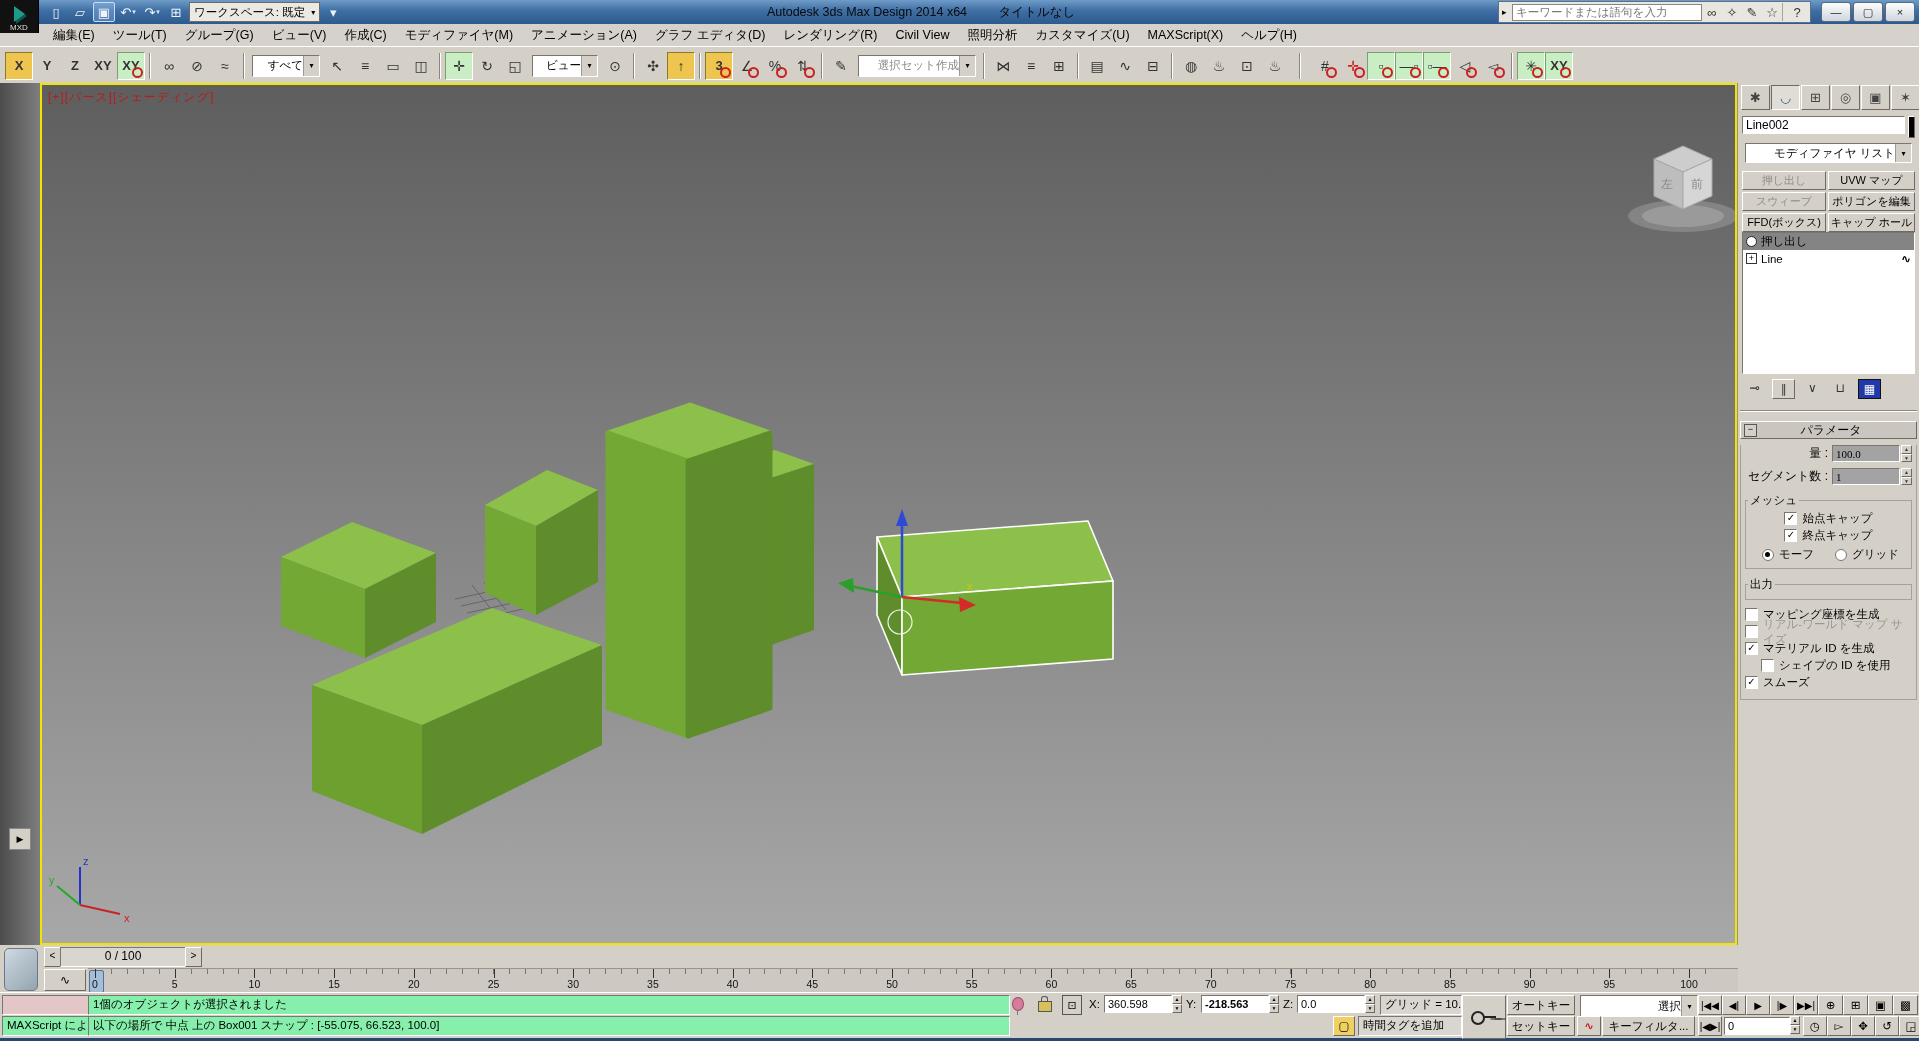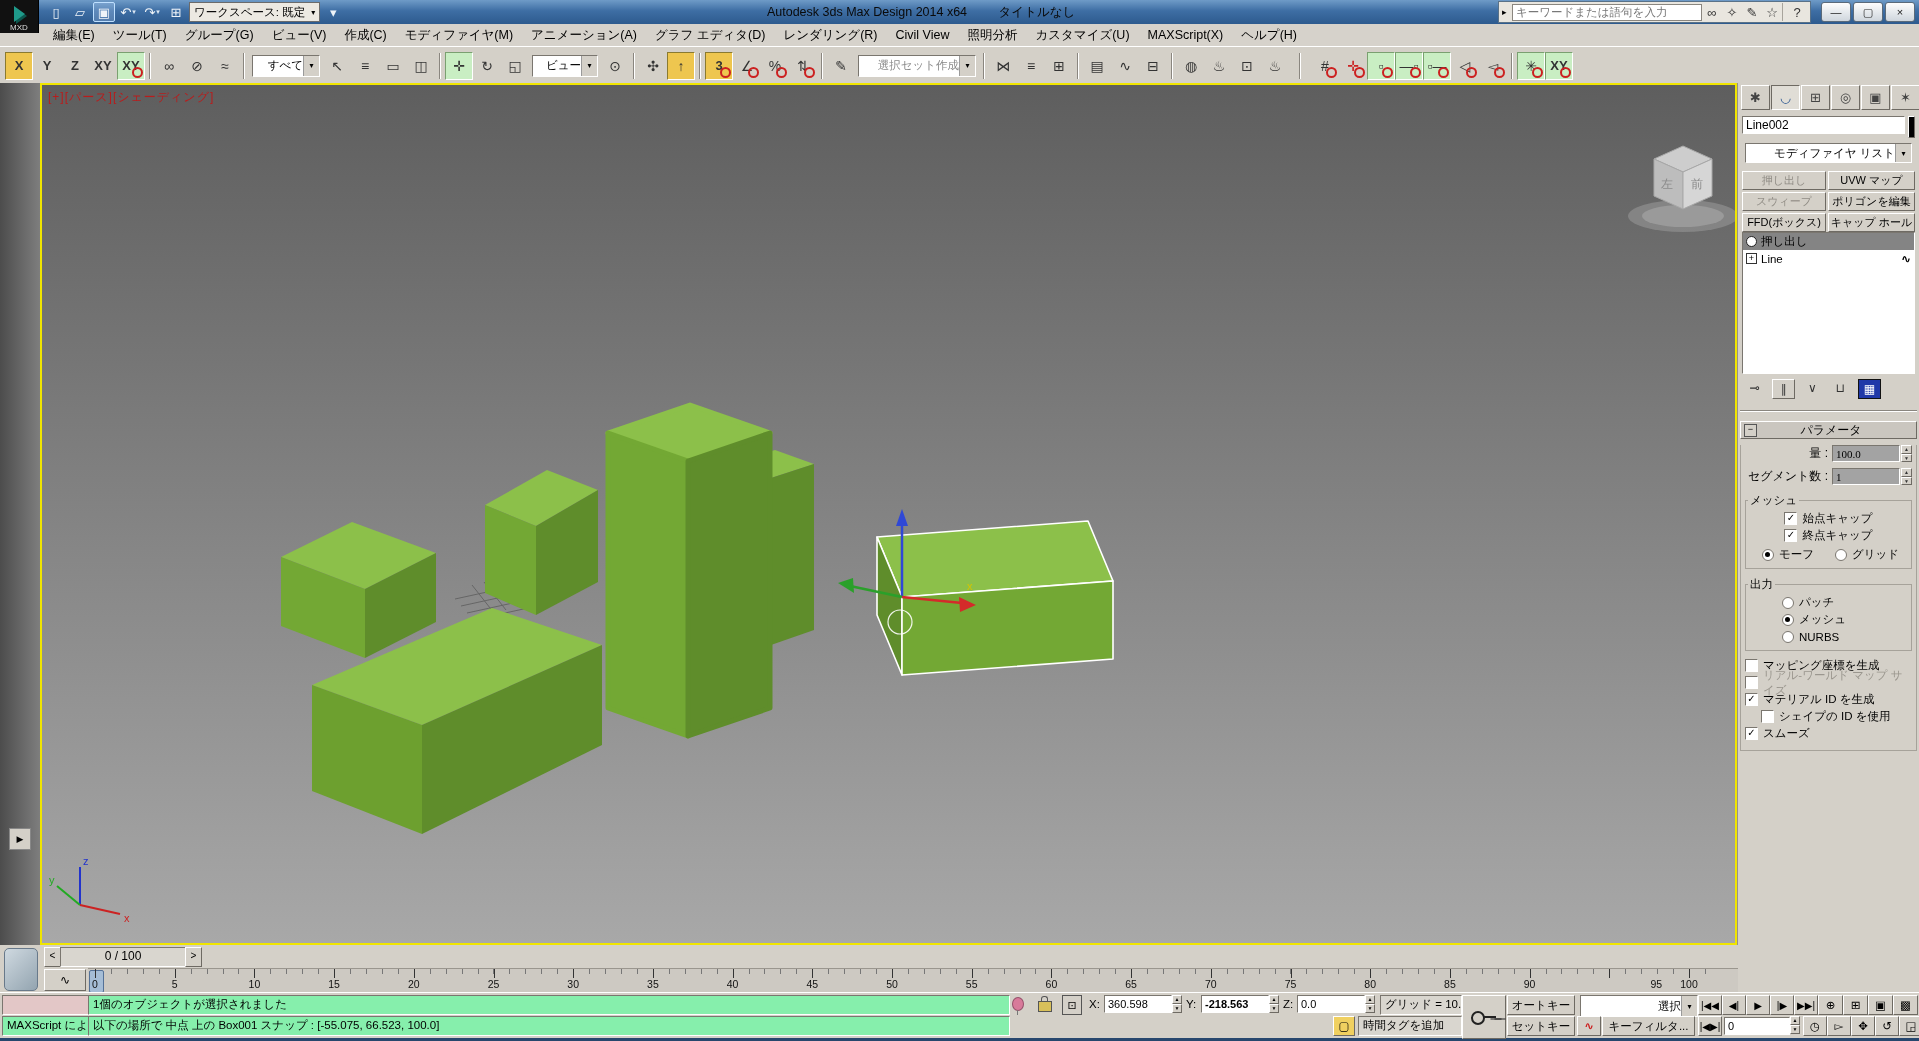--- a/index.html
+++ b/index.html
@@ -550,34 +550,20 @@
                 <span>モーフ</span>
               </div>
               <div class="opt-row">
                 <span class="rad"></span>
                 <span>グリッド</span>
               </div>
             </div>
         </fieldset>
         <fieldset>
           <legend>出力</legend>
-          <div class="out-col" id="output-radios">
-              <div class="opt-row">
-                <span class="rad"></span>
-                <span>パッチ</span>
-              </div>
-              <div class="opt-row">
-                <span class="rad checked"></span>
-                <span>メッシュ</span>
-              </div>
-              <div class="opt-row">
-                <span class="rad"></span>
-                <span>NURBS</span>
-              </div>
-            </div>
         </fieldset>
         <div class="options" id="param-options">
             <div class="opt-row">
               <span class="cbx"></span>
               <span>マッピング座標を生成</span>
             </div>
             <div class="opt-row dis">
               <span class="cbx"></span>
               <span>リアル-ワールド マップ サイズ</span>
             </div>
@@ -640,21 +626,21 @@
         <div class="tick-label" style="left: 1122.8px;">70</div>
         <div class="tick-major" style="left: 1202.5px;"></div>
         <div class="tick-label" style="left: 1202.5px;">75</div>
         <div class="tick-major" style="left: 1282.2px;"></div>
         <div class="tick-label" style="left: 1282.2px;">80</div>
         <div class="tick-major" style="left: 1361.9px;"></div>
         <div class="tick-label" style="left: 1361.9px;">85</div>
         <div class="tick-major" style="left: 1441.6px;"></div>
         <div class="tick-label" style="left: 1441.6px;">90</div>
         <div class="tick-major" style="left: 1521.3px;"></div>
-        <div class="tick-label" style="left: 1521.3px; margin-left: 47px;">95</div>
+        <div class="tick-label" style="left: 1521.3px;">95</div>
         <div class="tick-major" style="left: 1601px;"></div>
         <div class="tick-label" style="left: 1601px;">100</div>
       </div>
   </div>
 
   <div class="statusbar">
     <div class="sbox msl-pink" style="left:2px;top:2px;width:82px;"></div>
     <div class="sbox" style="left:2px;top:23px;width:82px;">MAXScript によう</div>
     <div class="sbox" style="left:88px;top:2px;width:912px;">1個のオブジェクトが選択されました</div>
     <div class="sbox" style="left:88px;top:23px;width:912px;">以下の場所で 中点 上の Box001 スナップ : [-55.075, 66.523, 100.0]</div>

